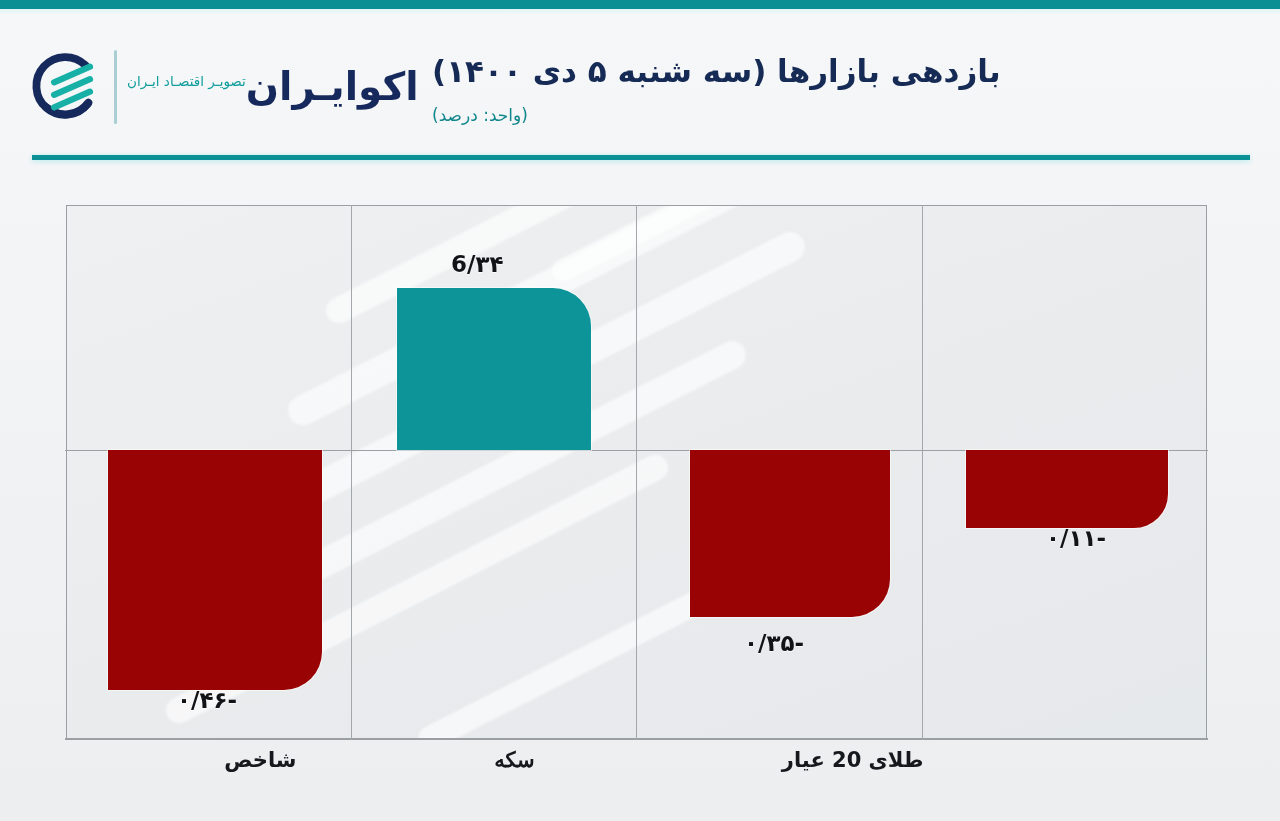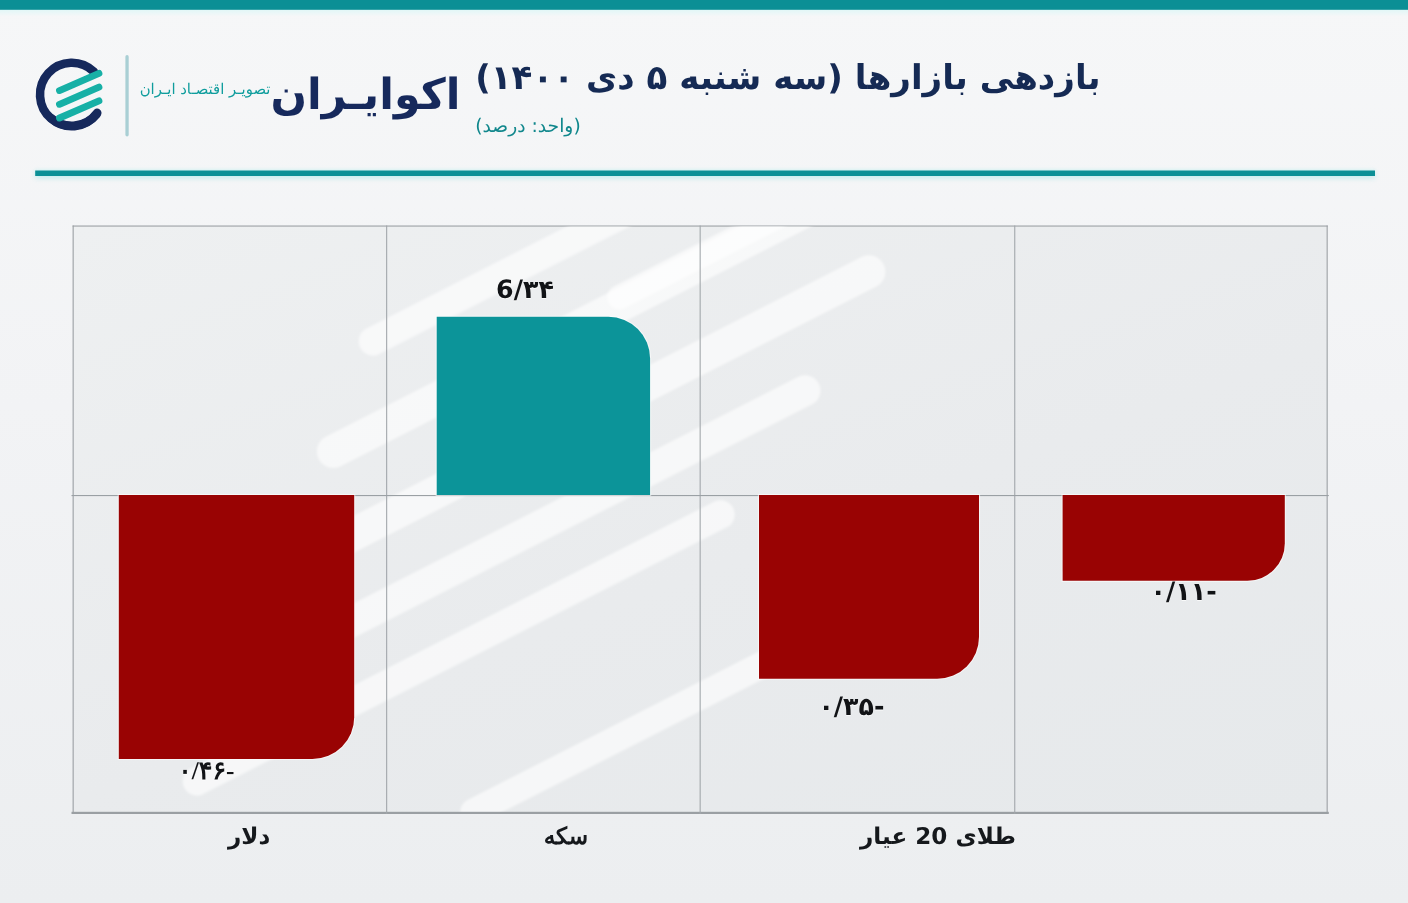--- a/index.html
+++ b/index.html
@@ -193,34 +193,34 @@
     <div id="plot-bottom-rule"></div>
 
     <div class="vsep" style="left:285px;"></div>
     <div class="vsep" style="left:570px;"></div>
     <div class="vsep" style="left:856px;"></div>
 
     <div id="zero-line" style="top:245px;"></div>
 
     <div class="bar neg" style="left:42px; top:245px; width:214px; height:240px;
                 border-bottom-left-radius:0; border-bottom-right-radius:38px;"></div>
-    <div class="bar-label" style="left:96px; top:482px;font-family:Liberation Serif, serif;">-۰/۴۶</div>
+    <div class="bar-label" style="left:111px; top:482px;">-۰/۴۶</div>
 
     <div class="bar pos" style="left:331px; top:83px; width:194px; height:162px;
                 border-top-left-radius:0; border-top-right-radius:38px;"></div>
     <div class="bar-label" style="left:385px; top:46px;">6/۳۴</div>
 
     <div class="bar neg" style="left:624px; top:245px; width:200px; height:167px;
                 border-bottom-right-radius:38px;"></div>
     <div class="bar-label" style="left:678px; top:410px;margin-top:15px;">-۰/۳۵</div>
 
     <div class="bar neg" style="left:900px; top:245px; width:202px; height:78px;
                 border-bottom-right-radius:34px;"></div>
     <div class="bar-label" style="left:964px; top:320px;margin-left:16px;">-۰/۱۱</div>
   </div>
 
   <div id="cat-row">
-    <span class="cat-label" style="left:122px;">دلار</span>
+    <span class="cat-label" style="left:122px;">شاخص</span>
     <span class="cat-label" style="left:408px;font-family:Liberation Serif, serif;">سکه</span>
     <span class="cat-label" style="left:645px;">طلای 20 عیار</span>
   </div>
 
 </div>
 
 </body></html>

